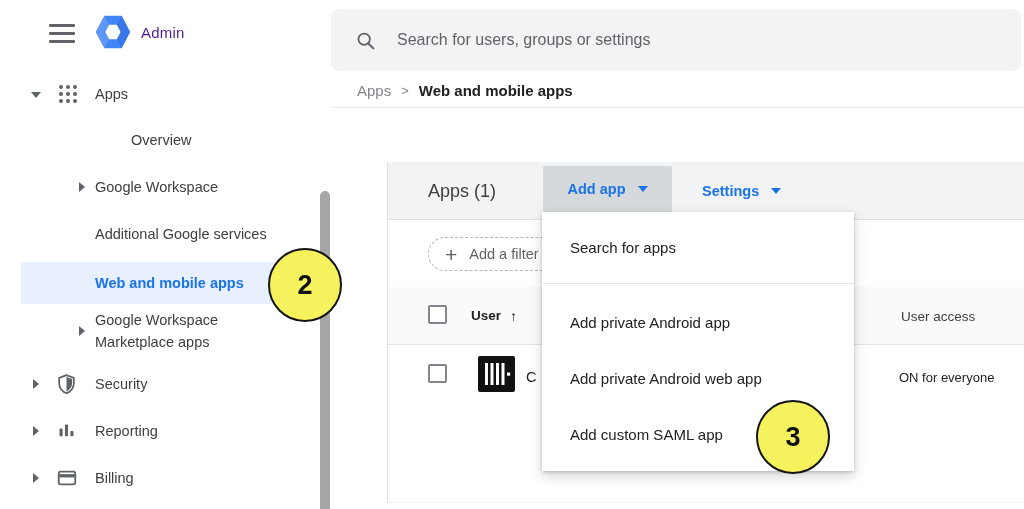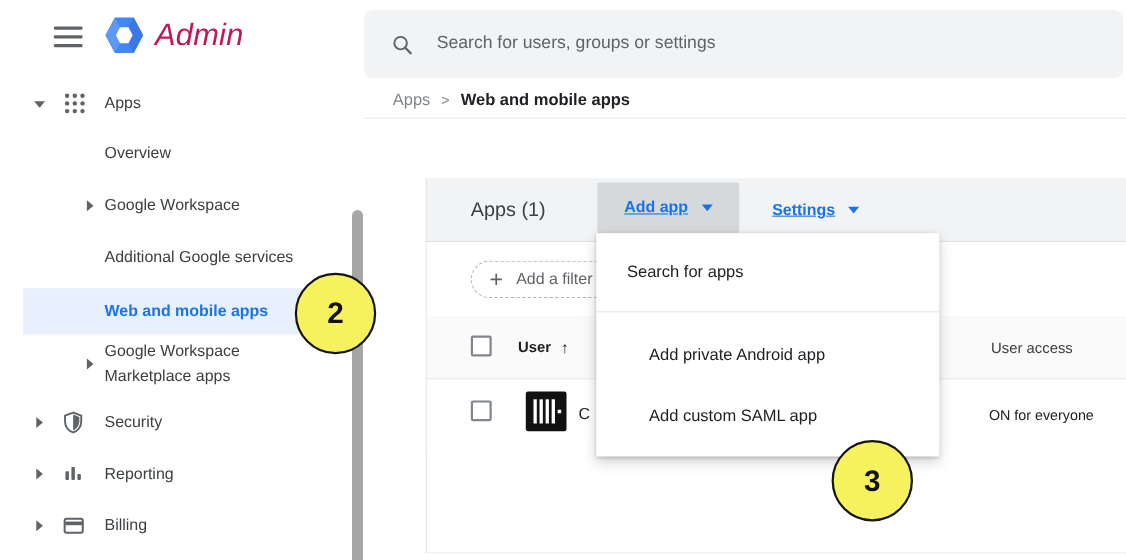--- a/index.html
+++ b/index.html
@@ -8,21 +8,21 @@
     font-family:"Liberation Sans", sans-serif;
     background:#ffffff; color:#3c4043;
     position:relative; overflow:hidden;
   }
   .abs { position:absolute; }
 
   
   .hamburger { left:49px; top:24px; width:26px; height:19px; cursor:pointer; }
   .hamburger span { display:block; width:26px; height:3px; background:#5f6368; border-radius:1px; margin-bottom:5px; }
   .logo { left:94px; top:13px; display:flex; align-items:center; gap:9px; }
-  .logo-text { font-size:28px; color:#be185d; letter-spacing:0.2px;font-style:italic; }
+  .logo-text { font-size:15px; color:#4c1d95; letter-spacing:0.2px; }
 
   .searchbar { left:331px; top:9px; width:690px; height:62px; background:#f1f3f4; border-radius:8px;
     display:flex; align-items:center; padding-left:24px; gap:21px; }
   .searchbar input { border:none; outline:none; background:transparent; font-family:"Liberation Sans",sans-serif;
     font-size:16px; color:#3c4043; width:560px; }
   .searchbar input::placeholder { color:#5f6368; opacity:1; }
 
   .breadcrumb { left:357px; top:80px; height:20px; display:flex; align-items:center; gap:10px; font-size:15px; }
   .bc-parent { color:#80868b; cursor:pointer; }
   .bc-sep { color:#80868b; font-size:13px; }
@@ -40,21 +40,21 @@
   .nav-selected { left:21px; width:264px; height:42px; background:#e8f0fe; }
   .nav-selected .nav-label { left:74px; color:#1a73e8; font-weight:700; }
   .nav-wrap .nav-label { white-space:normal; width:192px; line-height:22px; }
   .scrollbar { left:320px; top:191px; width:10px; height:318px; background:#a6a6a6; border-radius:6px 6px 0 0; cursor:pointer; }
 
   
   .card { left:387px; top:162px; width:637px; height:341px; border-left:1px solid #e0e0e0; border-bottom:1px solid #eeeeee; background:#fff; }
   .toolbar { position:absolute; left:0; top:0; width:637px; height:58px; background:#f1f3f4; border-bottom:1px solid #e0e0e0; }
   .apps-count { position:absolute; left:40px; top:50%; transform:translateY(-50%); font-size:18px; color:#3c4043;text-align:center; }
   .btn { position:absolute; display:flex; align-items:center; justify-content:center; gap:12px;
-    color:#1a73e8; font-size:14.5px; font-weight:600; cursor:pointer;text-decoration:underline; }
+    color:#1a73e8; font-size:14.5px; font-weight:600; cursor:pointer; }
   .btn .caret { width:0; height:0; border-left:5px solid transparent; border-right:5px solid transparent; border-top:6px solid #1a73e8; }
   .btn-addapp { left:155px; top:4px; width:129px; height:46px; background:#d6d9dc; border-radius:2px; }
   .btn-settings { left:308px; top:0; height:58px; padding:6px 6px; }
 
   .filter-row { position:absolute; left:0; top:58px; width:637px; height:67px; background:#fff; }
   .filter-chip { position:absolute; left:40px; top:17px; height:34px; width:172px; border:1px dashed #b6b6b6; border-radius:17px;
     display:flex; align-items:center; gap:12px; padding-left:16px; color:#5f6368; font-size:14.5px; cursor:pointer; background:#fff; white-space:nowrap; overflow:hidden; }
   .filter-chip .plus { font-size:21px; color:#5f6368; font-weight:400; line-height:1; }
 
   .thead { position:absolute; left:0; top:125px; width:637px; height:58px; background:#fafafa; border-bottom:1px solid #e3e3e3; }
@@ -68,21 +68,21 @@
   .cb-row { position:absolute; left:40px; top:19px; }
   .app-icon { position:absolute; left:90px; top:11px; width:37px; height:36px; background:#111; border-radius:2px; }
   .app-name { position:absolute; left:138px; top:50%; transform:translateY(-50%); font-size:14.5px; color:#202124; }
   .user-access { position:absolute; left:511px; top:50%; transform:translateY(-50%); font-size:13px; color:#202124; white-space:nowrap; }
 
   
   .dropdown { left:542px; top:212px; width:312px; background:#fff; z-index:5;
     box-shadow:0 1px 3px rgba(0,0,0,0.18), 0 5px 12px rgba(0,0,0,0.18); }
   .dd-first { height:71px; display:flex; align-items:center; padding-left:28px; font-size:15px; color:#202124; cursor:pointer; }
   .dd-divider { height:1px; background:#e6e6e6; }
-  .dd-rest { padding:10px 16px 9px 0;margin-left:20px; }
+  .dd-rest { padding:10px 16px 9px 0; }
   .dd-item { height:56px; display:flex; align-items:center; padding-left:28px; font-size:15px; color:#202124; cursor:pointer; white-space:nowrap; }
 
   
   .badge { width:74px; height:74px; border-radius:50%; background:#f6f25e; border:2px solid #141414; z-index:10;
     display:flex; align-items:center; justify-content:center; font-size:27px; font-weight:700; color:#111; }
 </style>
 </head>
 <body>
 
 <div class="hamburger abs">
@@ -127,21 +127,21 @@
         <circle cx="12" cy="12" r="2"></circle>
         <circle cx="19" cy="12" r="2"></circle>
       <circle cx="5" cy="19" r="2"></circle>
         <circle cx="12" cy="19" r="2"></circle>
         <circle cx="19" cy="19" r="2"></circle>
     </g>
   </svg>
   <span class="nav-label">Apps</span>
 </div>
 
-<div class="nav-item abs" style="top:127px;">
+<div class="nav-item abs" style="top:127px;margin-left:36px;">
   <span class="nav-label">Overview</span>
 </div>
 
 <div class="nav-item abs" style="top:174px;">
   <span class="nav-caret-right" style="left:79px;"></span>
   <span class="nav-label">Google Workspace</span>
 </div>
 
 <div class="nav-item abs" style="top:221px;">
   <span class="nav-label">Additional Google services</span>
@@ -235,18 +235,19 @@
     <span class="user-access">ON for everyone</span>
   </div>
 
 </div>
 
 <div class="dropdown abs">
   <div class="dd-first">Search for apps</div>
   <div class="dd-divider"></div>
   <div class="dd-rest">
     <div class="dd-item">Add private Android app</div>
+    <div class="dd-item">Add private Android web app</div>
     <div class="dd-item">Add custom SAML app</div>
   </div>
 </div>
 
 <div class="badge abs" style="left:268px; top:248px;">2</div>
 <div class="badge abs" style="left:756px; top:400px;">3</div>
 
 </body></html>

